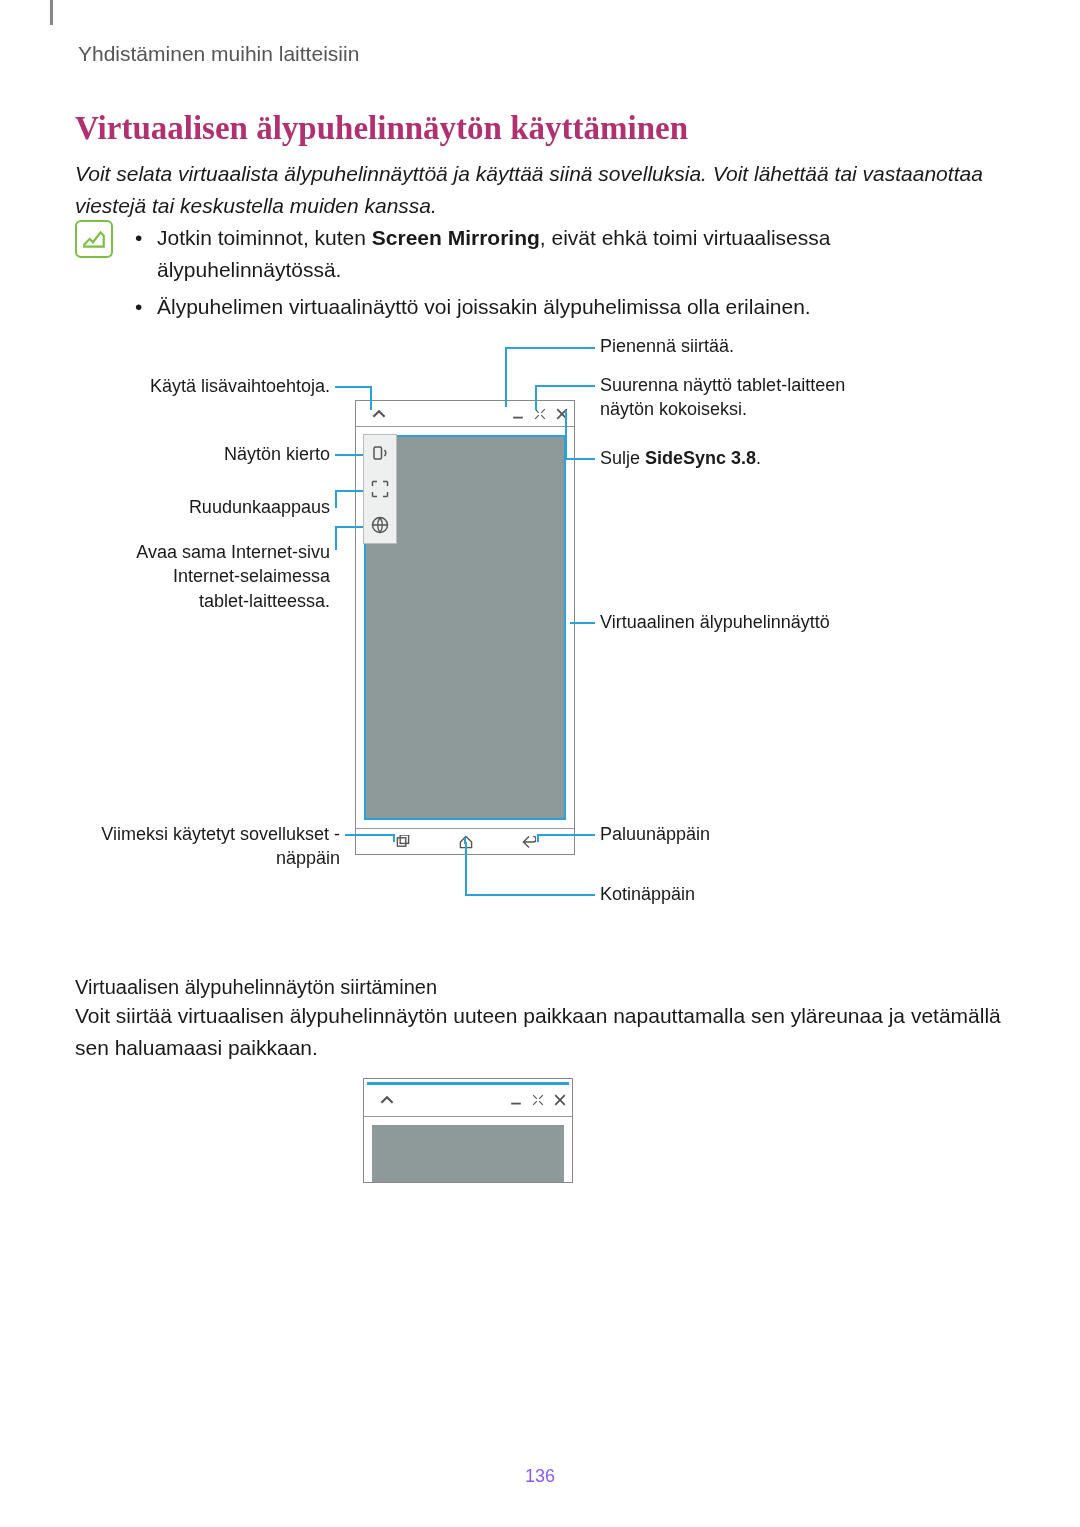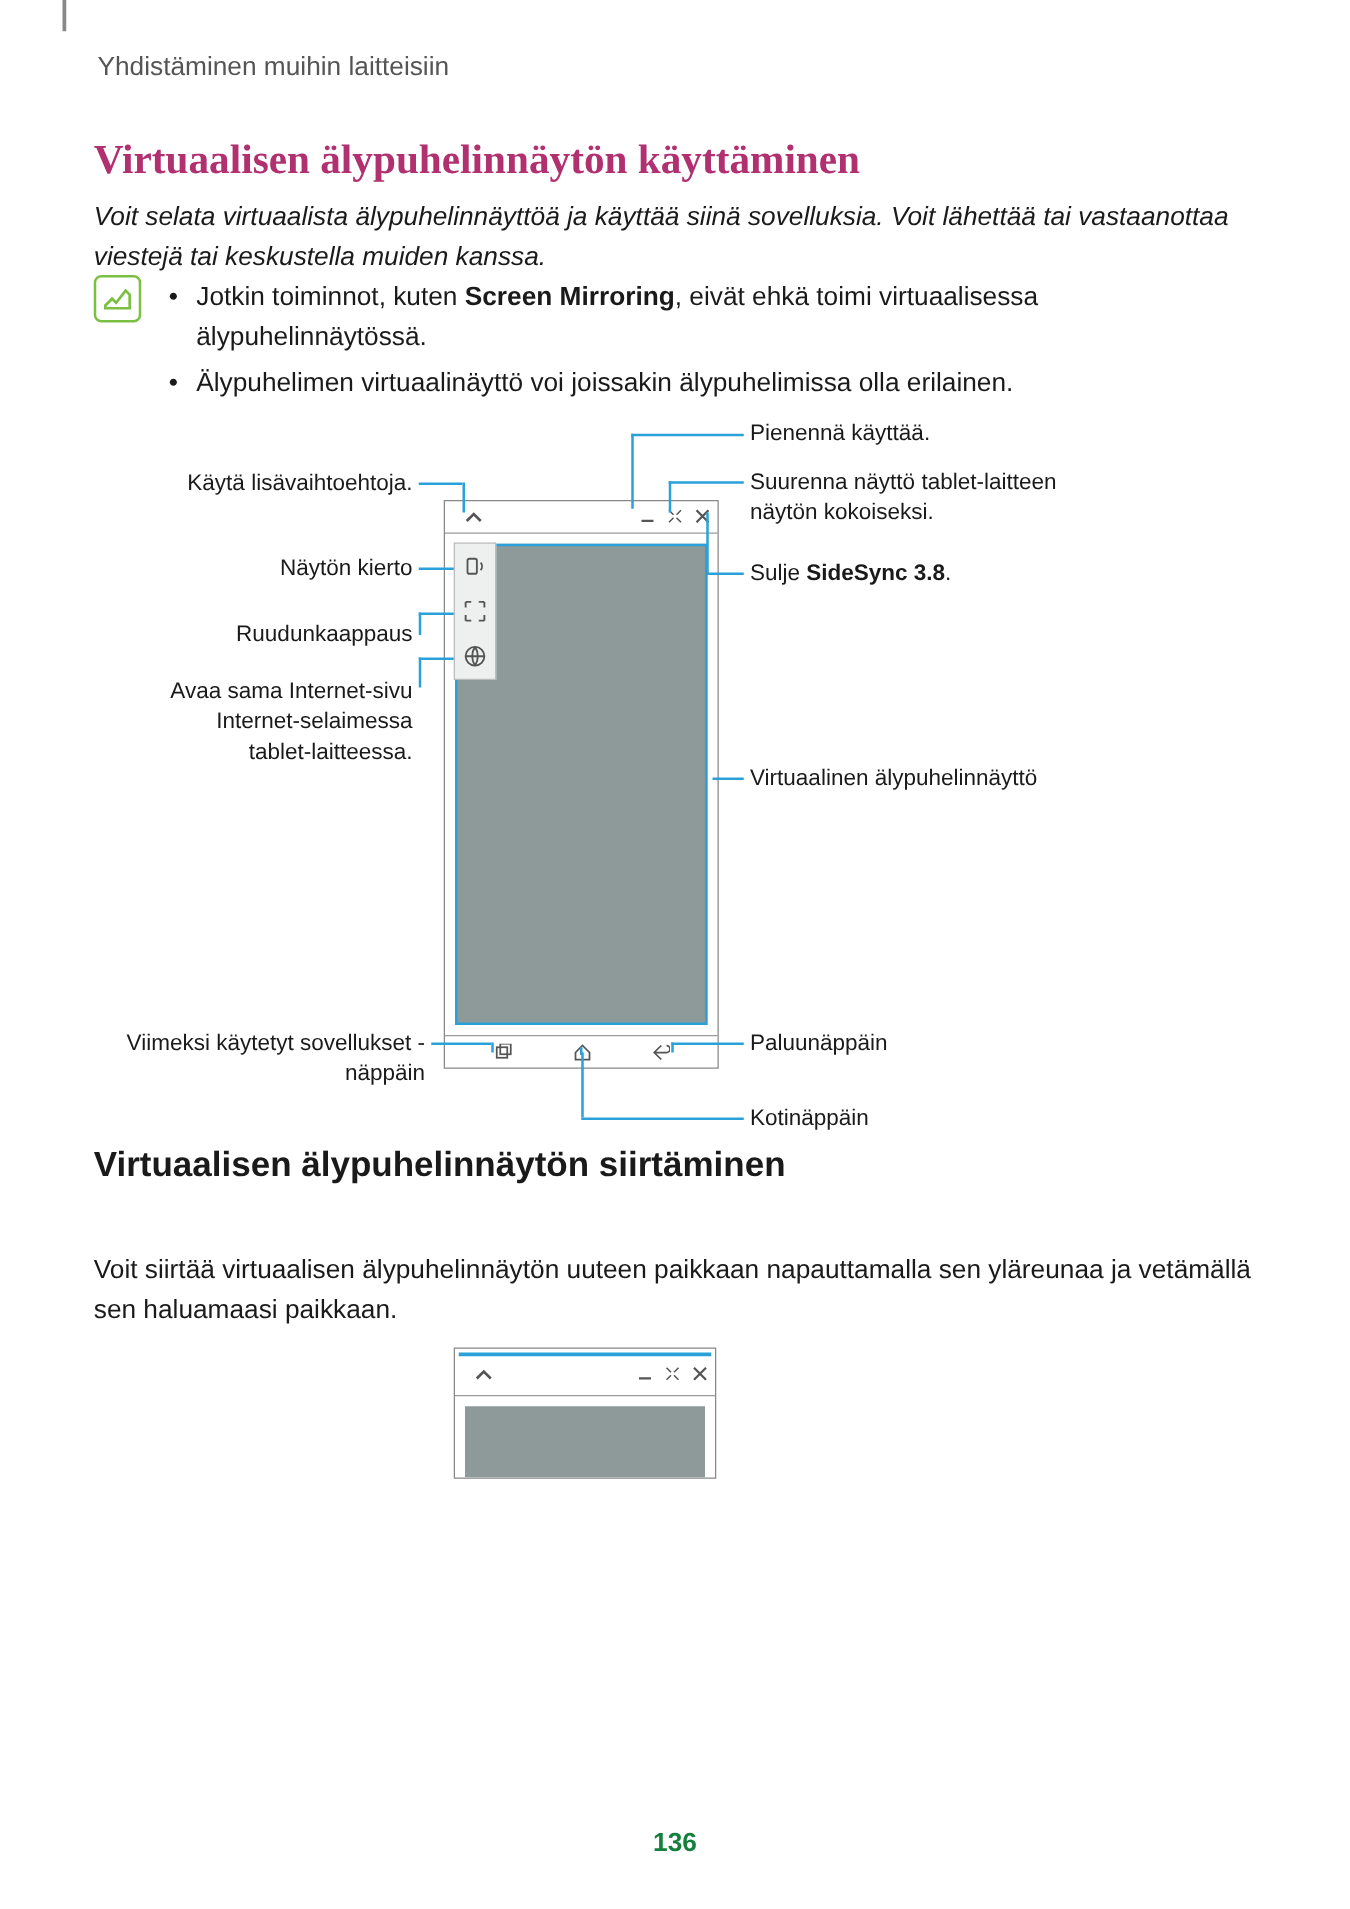--- a/index.html
+++ b/index.html
@@ -31,31 +31,31 @@
   .navbtn { position:absolute; bottom:5px; width:14px; height:14px; }
   .side-toolbar { position:absolute; left:288px; top:104px; width:34px; background:#eef0f0; border:1px solid #bbb; }
   .side-toolbar div { height:36px; display:flex; align-items:center; justify-content:center; }
 
   .callout-line { position:absolute; background:#2aa1d8; }
   .callout-tick { position:absolute; width:2px; height:8px; background:#2aa1d8; }
   .label-l, .label-r { position:absolute; font-size:18px; line-height:1.35; }
   .label-l { text-align:right; }
   .label-r { text-align:left; }
 
-  .h2 { position:absolute; left:75px; top:916px; font-size:28px; font-weight:bold; }
+  .h2 { position:absolute; left:75px; top:976px; font-size:20px; font-weight:normal; }
   .p2 { position:absolute; left:75px; top:1000px; width:930px; font-size:21px; line-height:1.5; }
 
   .mini { position:absolute; left:363px; top:1078px; width:210px; height:105px; border:1px solid #888; background:#fff; overflow:hidden; }
   .mini-h { position:absolute; left:3px; right:3px; top:3px; height:3px; background:#2aa1d8; }
   .mini-top { height:30px; border-bottom:1px solid #999; position:relative; margin-top:8px; }
   .mini-top .chev { position:absolute; left:16px; top:6px; }
   .mini-top .tri { position:absolute; right:6px; top:5px; display:flex; gap:10px; }
   .mini-screen { position:absolute; left:8px; top:46px; right:8px; bottom:0; background:#8e9a9a; }
 
-  .pnum { position:absolute; left:0; right:0; bottom:40px; text-align:center; font-size:21px; color:#15803d;font-weight:bold; }
+  .pnum { position:absolute; left:0; right:0; bottom:40px; text-align:center; font-size:18px; color:#8b5cf6; }
 </style>
 </head>
 <body>
 
 <div class="tab-line"></div>
 <div class="breadcrumb">Yhdistäminen muihin laitteisiin</div>
 <div class="h1">Virtuaalisen älypuhelinnäytön käyttäminen</div>
 <div class="p1">Voit selata virtuaalista älypuhelinnäyttöä ja käyttää siinä sovelluksia. Voit lähettää tai vastaanottaa viestejä tai keskustella muiden kanssa.</div>
 
 <div class="note-icon">
@@ -121,21 +121,21 @@
         </svg>
       </div>
     <div>
         <svg width="18" height="18" viewBox="0 0 12 12">
           <circle cx="6" cy="6" r="5" fill="none" stroke="#555"></circle>
           <path d="M1 6h10M6 1c2 3 2 7 0 10M6 1c-2 3-2 7 0 10" fill="none" stroke="#555"></path>
         </svg>
       </div>
   </div>
 
-  <div class="label-r" style="left:525px; top:4px">Pienennä käyttää.</div>
+  <div class="label-r" style="left:525px; top:4px">Pienennä siirtää.</div>
   <div class="callout-line" style="left:430px; top:17px; width:90px; height:2px"></div>
   <div class="callout-line" style="left:430px; top:17px; width:2px; height:60px"></div>
 
   <div class="label-r" style="left:525px; top:43px; width:260px">Suurenna näyttö tablet-laitteen näytön kokoiseksi.</div>
   <div class="callout-line" style="left:460px; top:55px; width:60px; height:2px"></div>
   <div class="callout-line" style="left:460px; top:55px; width:2px; height:25px"></div>
 
   <div class="label-r" style="left:525px; top:116px">
     <span>Sulje </span><b>SideSync 3.8</b><span>.</span>
   </div>

